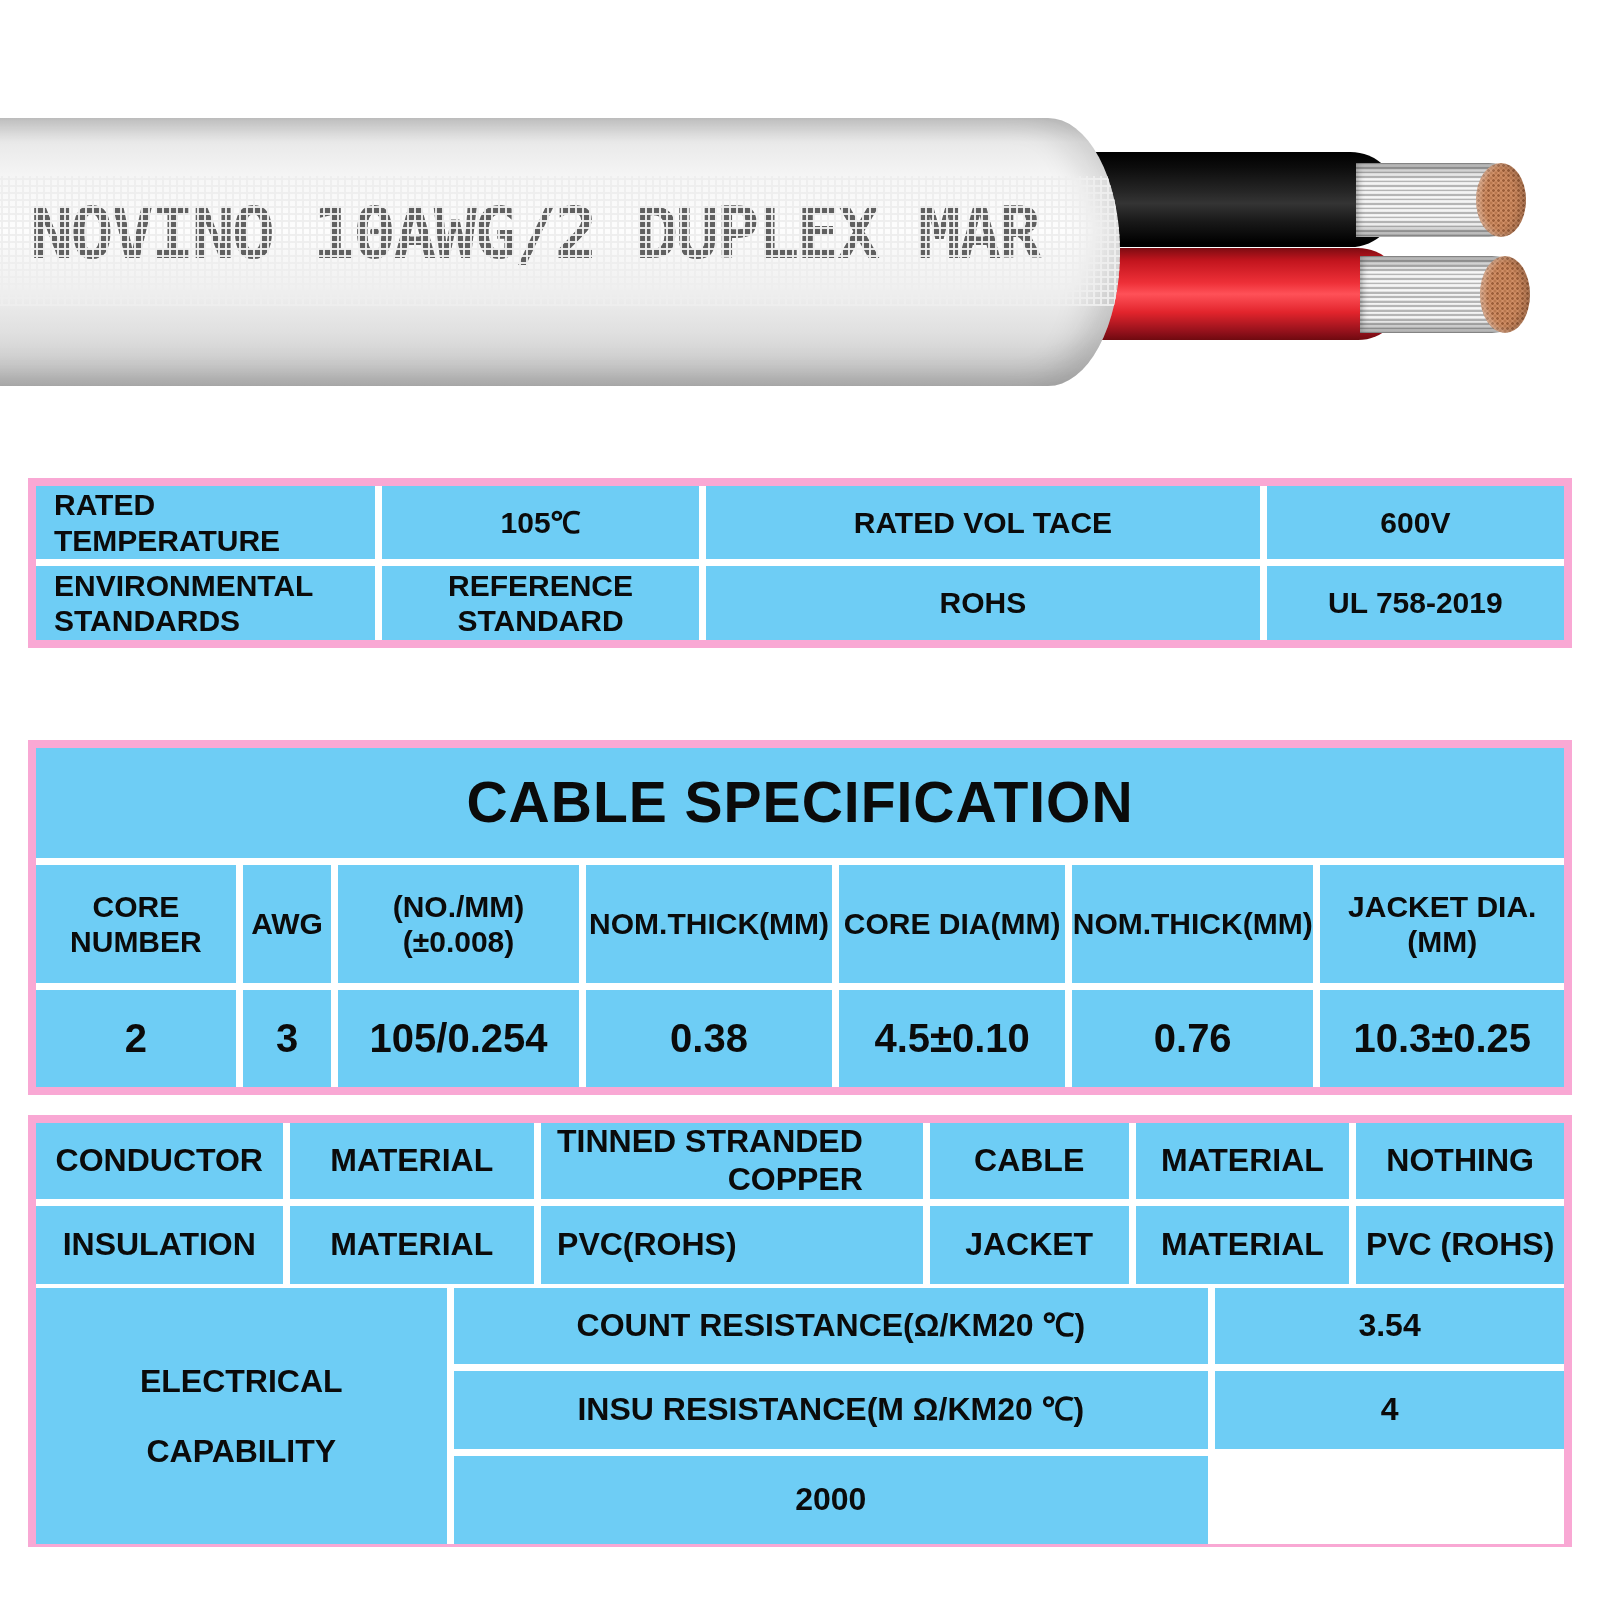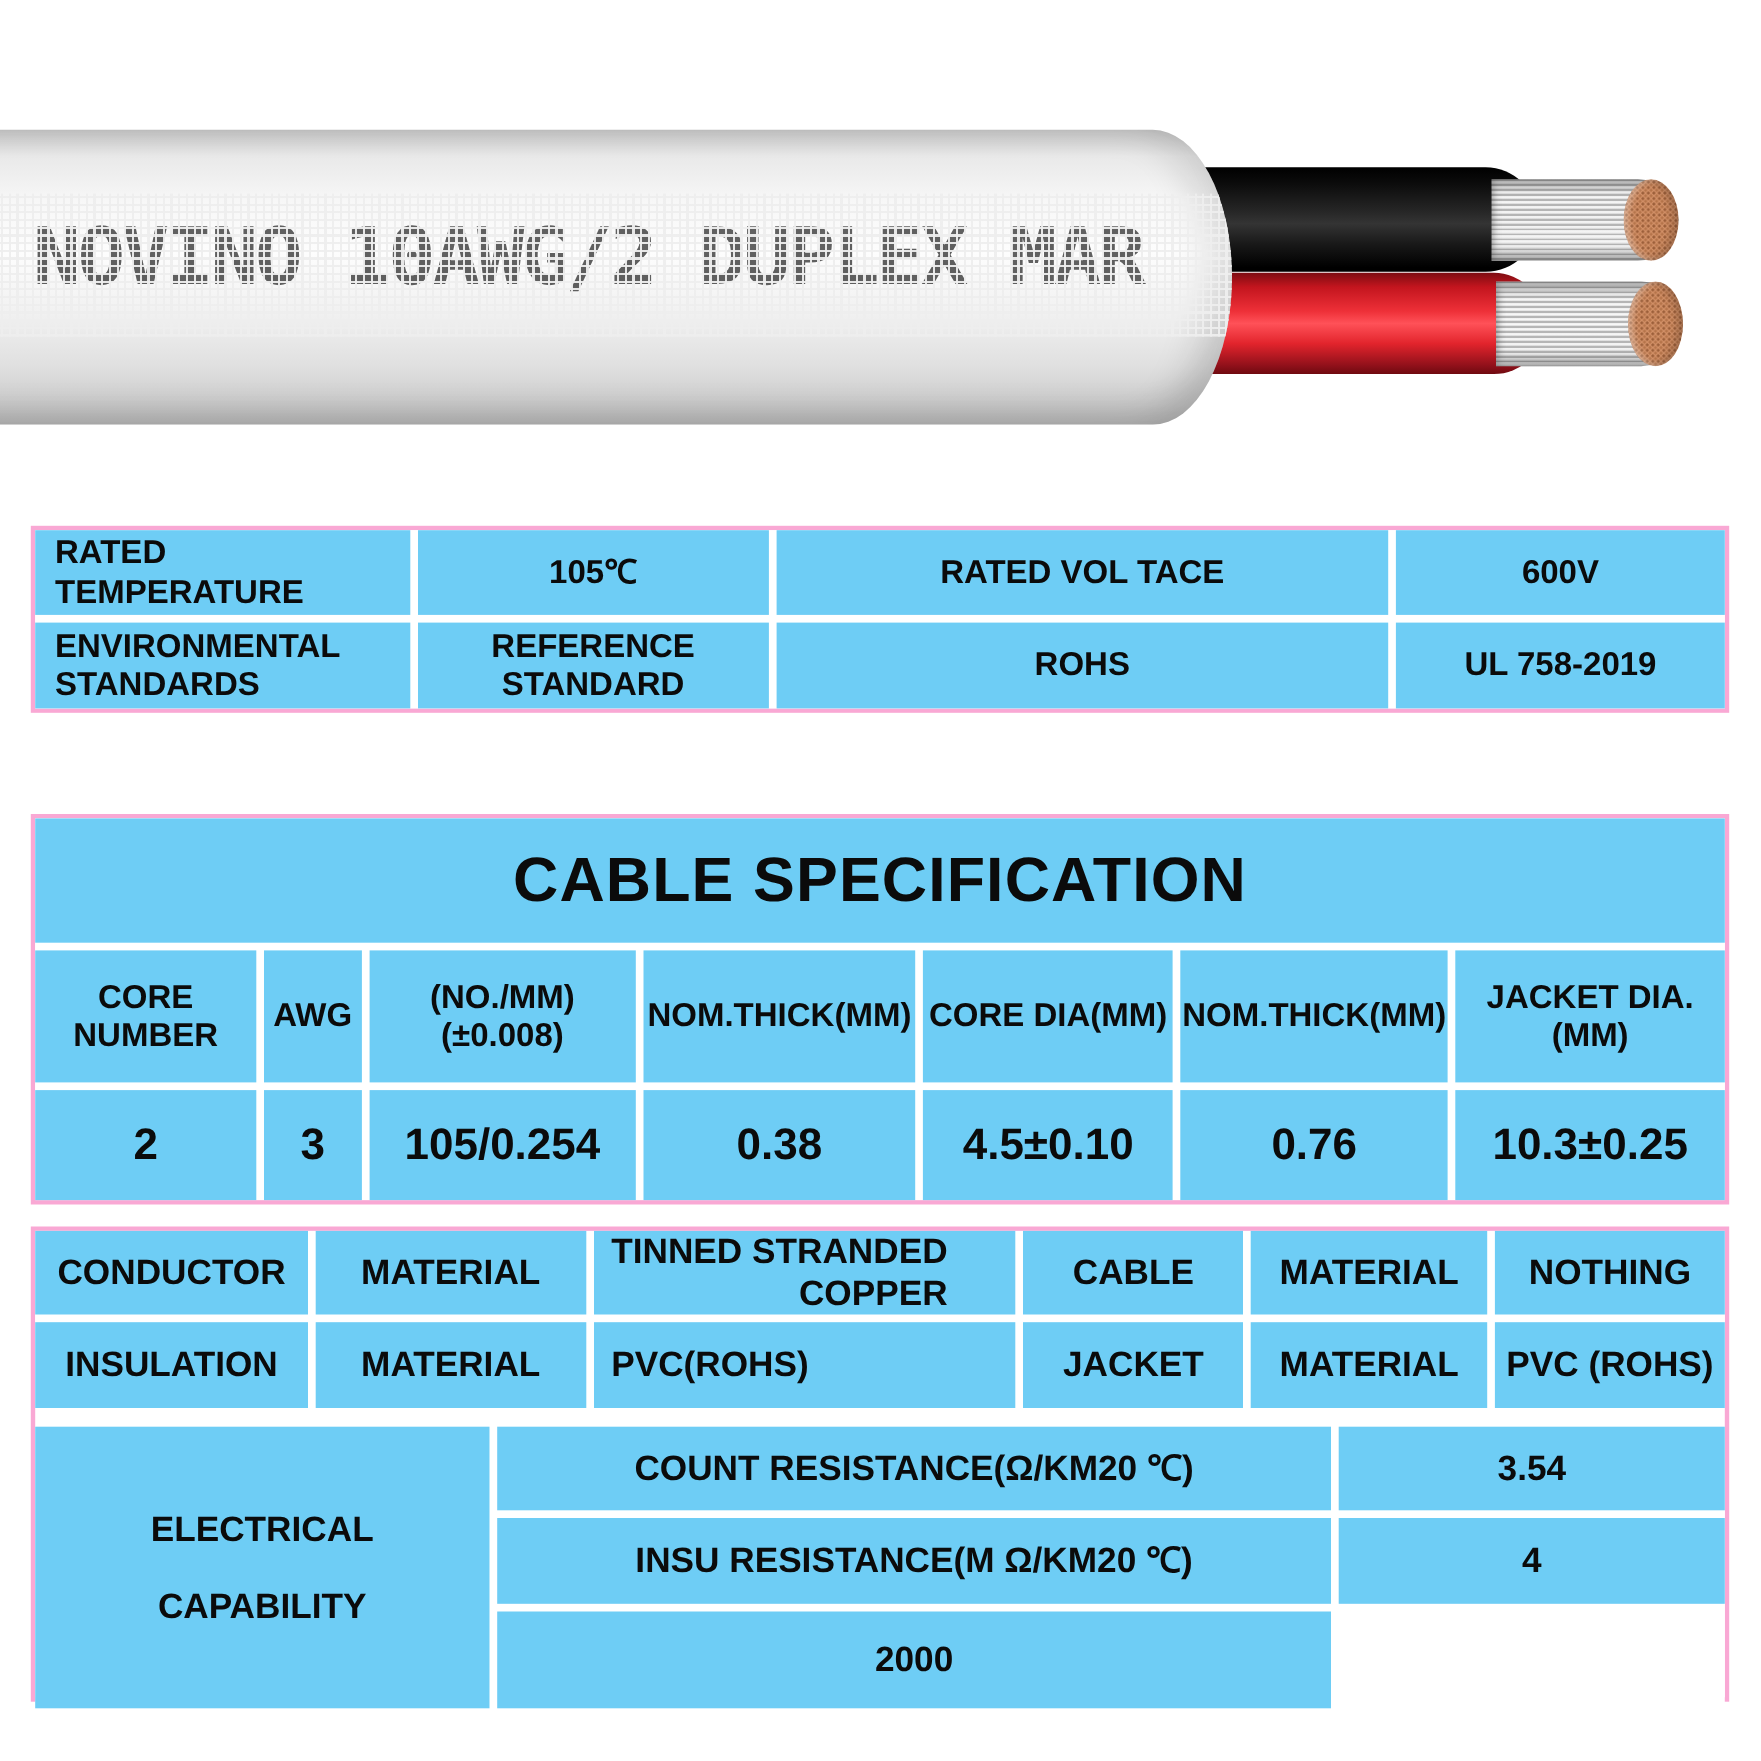--- a/index.html
+++ b/index.html
@@ -31,41 +31,41 @@
     background:linear-gradient(180deg,#c7c7c7 0%,#e9e9e9 9%,#f7f7f7 24%,#fdfdfd 42%,#f1f1f1 62%,#e0e0e0 80%,#cccccc 93%,#bdbdbd 100%);
     box-shadow:inset -26px 0 30px rgba(0,0,0,.10), inset 0 -18px 24px rgba(0,0,0,.08);}
   .jacket-print{position:absolute;left:110px;top:76px;
     font-family:"DejaVu Sans Mono", monospace;font-weight:bold;font-size:72px;line-height:1.1;
     letter-spacing:-3px;color:#4a4a4a;opacity:.88;white-space:nowrap;}
   .dot-grid{position:absolute;left:60px;right:0;top:58px;height:130px;z-index:4;
     background-image:repeating-linear-gradient(0deg,rgba(238,238,238,.95) 0 2px,rgba(0,0,0,0) 2px 7px),
                      repeating-linear-gradient(90deg,rgba(238,238,238,.95) 0 2px,rgba(0,0,0,0) 2px 7px);}
 
   
-  .tblbox{position:absolute;left:28px;width:1544px;border:4px solid #f9a8d4;background:#ffffff;box-sizing:border-box;}
+  .tblbox{position:absolute;left:28px;width:1544px;border:8px solid #f9a8d4;background:#ffffff;box-sizing:border-box;}
   .grid{display:grid;gap:7px;background:#ffffff;}
   .cell{background:#6ecdf5;display:flex;align-items:center;justify-content:center;
         text-align:center;font-weight:bold;line-height:1.18;}
   .al{justify-content:flex-start;text-align:left;padding-left:18px;}
   .pre{white-space:pre-line;}
 
   .tbl1{top:478px;height:170px;}
   .tbl1 .grid{grid-template-columns:341fr 319fr 557fr 299fr;grid-template-rows:77fr 78fr;height:100%;}
   .tbl1 .cell{font-size:30px;}
 
   .tbl2{top:740px;height:355px;}
   .tbl2 .grid{grid-template-columns:201fr 89fr 242fr 248fr 227fr 243fr 245fr;
               grid-template-rows:86fr 92fr 76fr;height:100%;}
   .t2-title{grid-column:1/-1;font-size:57px;letter-spacing:1px;}
   .t2-head{font-size:30px;}
   .t2-val{font-size:40px;}
 
   .tbl3{top:1115px;height:432px;}
   .grid3a{grid-template-columns:248fr 246fr 384fr 200fr 215fr 209fr;
-          grid-template-rows:76fr 78fr;height:161px;margin-bottom:17px;}
+          grid-template-rows:76fr 78fr;height:161px;margin-bottom:4px;}
   .grid3b{grid-template-columns:413fr 759fr 351fr;grid-template-rows:76fr 78fr 88fr;height:256px;}
   .tbl3 .cell{font-size:32px;}
   .al3{justify-content:flex-start;text-align:right;padding-left:16px;}
   .elec{grid-row:1/4;line-height:2.2;}
 </style>
 </head>
 <body>
 
 <div class="canvas">
 

